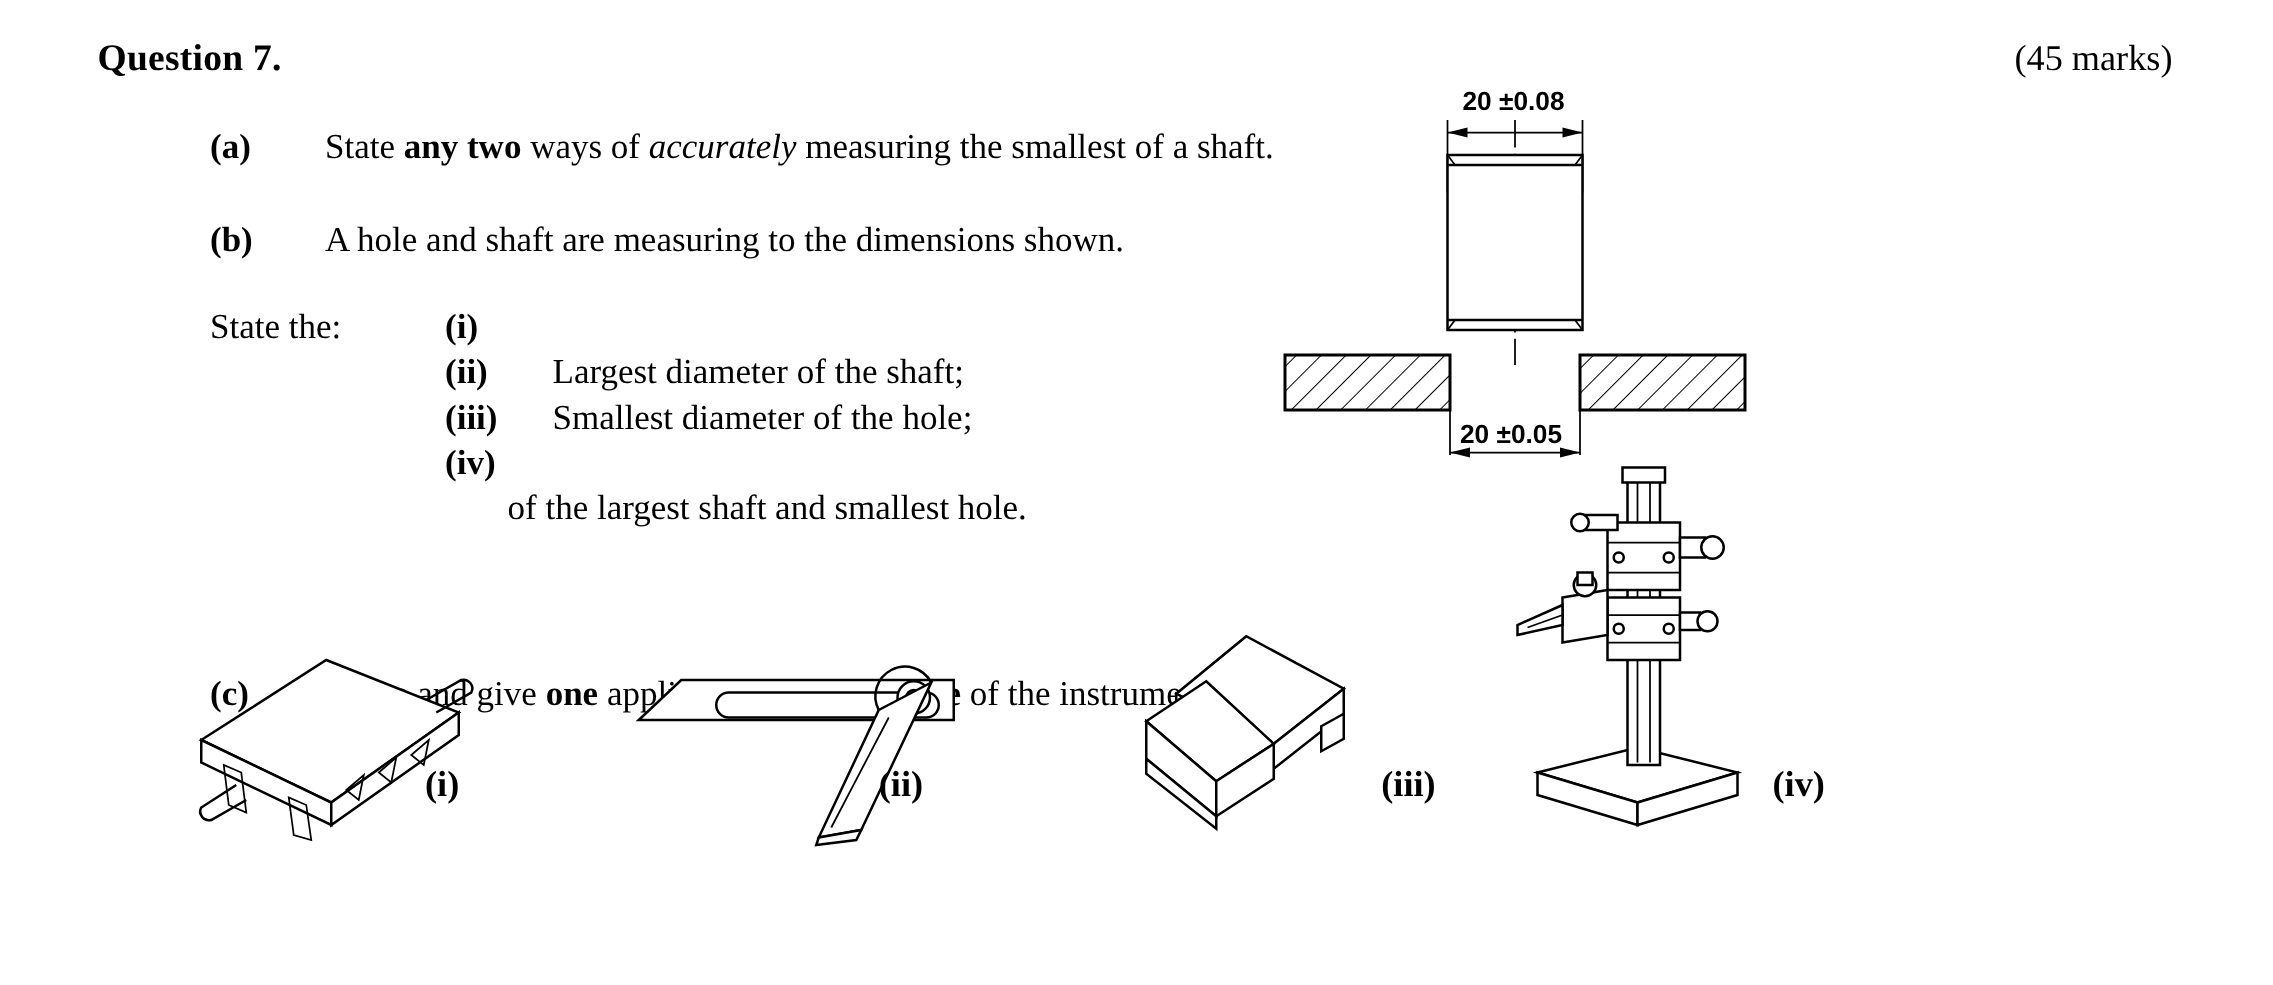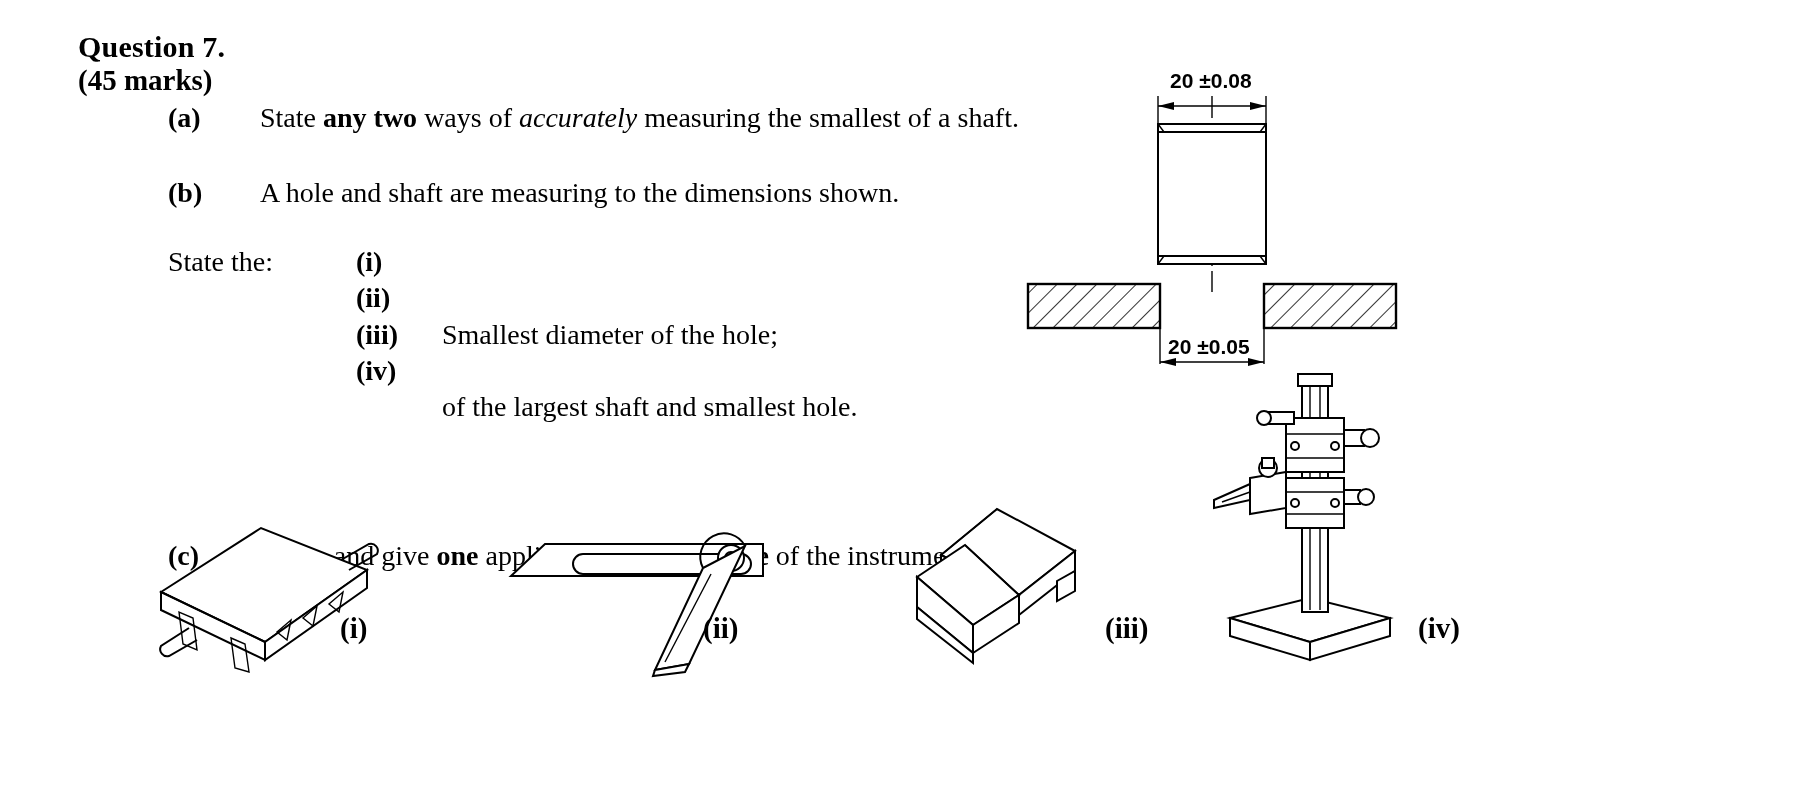--- a/index.html
+++ b/index.html
@@ -22,31 +22,30 @@
   }
 
   
   .q-header {
     position: absolute;
     left: 78px;
     top: 30px;
     width: 1660px;
     display: flex;
     justify-content: space-between;
-    align-items: flex-start;
-    flex-direction: column;
+    align-items: center;
   }
   .q-title {
     font-size: 30px;
     font-weight: bold;
     letter-spacing: 0.2px;
   }
   .q-marks {
     font-size: 29px;
-    font-weight: bold;
+    font-weight: normal;
   }
 
   
   .body-col {
     position: absolute;
     left: 168px;
     top: 100px;
     width: 1010px;
     font-size: 28px;
     line-height: 1.32;
@@ -84,21 +83,21 @@
     align-items: flex-start;
     line-height: 1.3;
   }
   .sub-marker {
     font-weight: bold;
     width: 86px;
     flex: 0 0 86px;
   }
   .sub-text { flex: 1 1 auto; }
   .sub-cont {
-    margin-left: 86px;
+    margin-left: 50px;
   }
   b.em { font-weight: bold; }
   i.em { font-style: italic; text-align: right; }
 
   .part-c-row {
     position: absolute;
     left: 168px;
     top: 540px;
     width: 1050px;
     display: flex;
@@ -194,20 +193,21 @@
     <div class="state-row">
       <div class="state-lead">State the:</div>
       <div class="sub-list">
 
         <div class="sub-item">
           <div class="sub-marker">(i)</div>
         </div>
 
         <div class="sub-item">
           <div class="sub-marker">(ii)</div>
+          <div class="sub-text">Largest diameter of the shaft;</div>
         </div>
 
         <div class="sub-item">
           <div class="sub-marker">(iii)</div>
           <div class="sub-text">Smallest diameter of the hole;</div>
         </div>
 
         <div class="sub-item">
           <div class="sub-marker">(iv)</div>
         </div>

